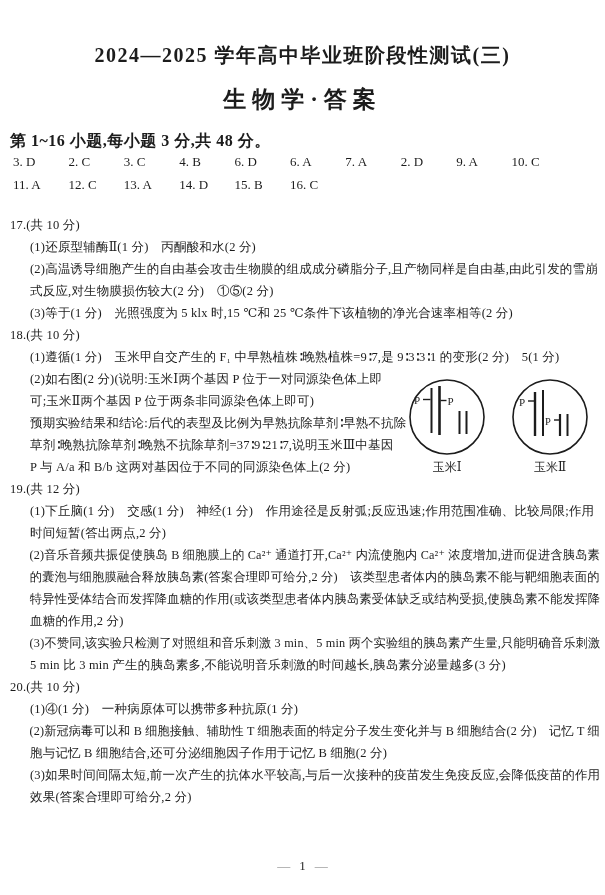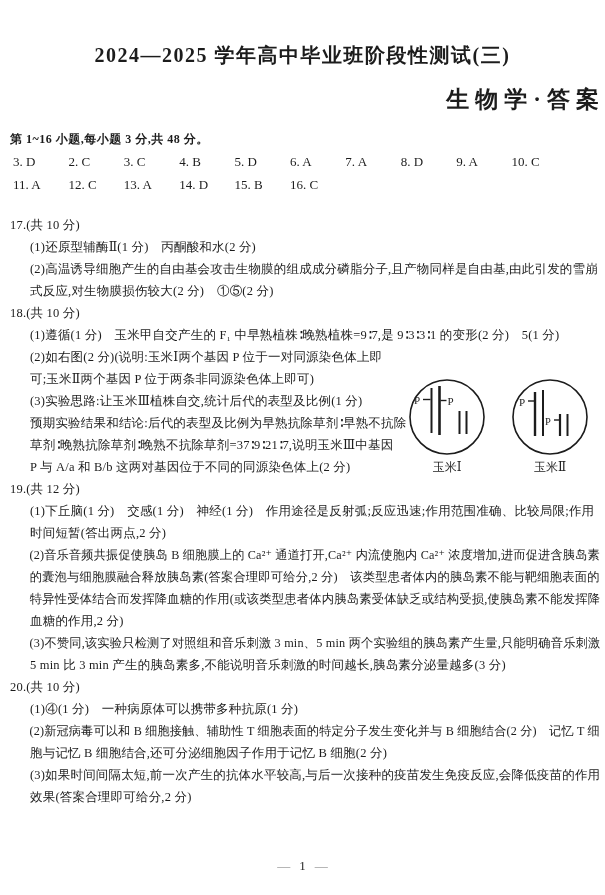--- a/index.html
+++ b/index.html
@@ -6,25 +6,25 @@
   .page{
     position:relative;width:605px;height:895px;background:#ffffff;
     font-family:"Liberation Serif","DejaVu Serif",serif;color:#1c1c1c;
     overflow:hidden;margin:0 auto;
   }
   .title{
     position:absolute;top:42px;left:0;width:100%;text-align:center;
     font-size:20px;font-weight:700;letter-spacing:1.5px;white-space:nowrap;
   }
   .subtitle{
-    position:absolute;top:84px;left:0;width:100%;text-align:right;
+    position:absolute;top:84px;left:0;width:100%;text-align:center;
     font-size:23px;font-weight:700;letter-spacing:6px;white-space:nowrap;
   }
   .mc-intro{
-    position:absolute;top:131px;left:10px;font-size:12px;font-weight:700;
+    position:absolute;top:131px;left:10px;font-size:16px;font-weight:700;
     letter-spacing:.5px;white-space:nowrap;
   }
   .mc-row{position:absolute;left:13px;font-size:13px;white-space:nowrap;}
   #mc-row-1{top:154px}
   #mc-row-2{top:177px}
   .mc-cell{display:inline-block;width:55.4px;}
   #body-lines{position:absolute;top:198px;left:10px;width:590px;margin-top:16px;}
   .line{
     height:22px;line-height:22px;font-size:12.5px;white-space:nowrap;
     letter-spacing:.2px;
@@ -40,33 +40,33 @@
 </style>
 </head>
 <body>
 
 <div class="page">
 
   <div class="title">2024—2025 学年高中毕业班阶段性测试(三)</div>
   <div class="subtitle">生物学·答案</div>
 
   <div class="mc-intro">第 1~16 小题,每小题 3 分,共 48 分。</div>
-  <div class="mc-row" id="mc-row-1"><span class="mc-cell">3. D</span><span class="mc-cell">2. C</span><span class="mc-cell">3. C</span><span class="mc-cell">4. B</span><span class="mc-cell">5. D</span><span class="mc-cell">6. A</span><span class="mc-cell">7. A</span><span class="mc-cell">8. D</span><span class="mc-cell">9. A</span><span class="mc-cell">10. C</span></div>
+  <div class="mc-row" id="mc-row-1"><span class="mc-cell">3. D</span><span class="mc-cell">2. C</span><span class="mc-cell">3. C</span><span class="mc-cell">4. B</span><span class="mc-cell">6. D</span><span class="mc-cell">6. A</span><span class="mc-cell">7. A</span><span class="mc-cell">2. D</span><span class="mc-cell">9. A</span><span class="mc-cell">10. C</span></div>
   <div class="mc-row" id="mc-row-2"><span class="mc-cell">11. A</span><span class="mc-cell">12. C</span><span class="mc-cell">13. A</span><span class="mc-cell">14. D</span><span class="mc-cell">15. B</span><span class="mc-cell">16. C</span></div>
 
   <div id="body-lines">
       <div class="line">17.(共 10 分)</div>
       <div class="line ind1">(1)还原型辅酶Ⅱ(1 分)　丙酮酸和水(2 分)</div>
       <div class="line ind1">(2)高温诱导细胞产生的自由基会攻击生物膜的组成成分磷脂分子,且产物同样是自由基,由此引发的雪崩</div>
       <div class="line ind1">式反应,对生物膜损伤较大(2 分)　①⑤(2 分)</div>
+      <div class="line ind1">(3)等于(1 分)　光照强度为 5 klx 时,15 ℃和 25 ℃条件下该植物的净光合速率相等(2 分)</div>
       <div class="line">18.(共 10 分)</div>
       <div class="line ind1">(1)遵循(1 分)　玉米甲自交产生的 F₁ 中早熟植株∶晚熟植株=9∶7,是 9∶3∶3∶1 的变形(2 分)　5(1 分)</div>
       <div class="line ind1">(2)如右图(2 分)(说明:玉米Ⅰ两个基因 P 位于一对同源染色体上即</div>
       <div class="line ind1">可;玉米Ⅱ两个基因 P 位于两条非同源染色体上即可)</div>
-      <div class="line ind1">(3)实验思路:让玉米Ⅲ植株自交,统计后代的表型及比例(1 分)</div>
       <div class="line ind1">预期实验结果和结论:后代的表型及比例为早熟抗除草剂∶早熟不抗除</div>
       <div class="line ind1">草剂∶晚熟抗除草剂∶晚熟不抗除草剂=37∶9∶21∶7,说明玉米Ⅲ中基因</div>
       <div class="line ind1">P 与 A/a 和 B/b 这两对基因位于不同的同源染色体上(2 分)</div>
       <div class="line">19.(共 12 分)</div>
       <div class="line ind1">(1)下丘脑(1 分)　交感(1 分)　神经(1 分)　作用途径是反射弧;反应迅速;作用范围准确、比较局限;作用</div>
       <div class="line ind1">时间短暂(答出两点,2 分)</div>
       <div class="line ind1" style="transform-origin: left center; transform: scaleX(0.973597);">(2)音乐音频共振促使胰岛 B 细胞膜上的 Ca²⁺ 通道打开,Ca²⁺ 内流使胞内 Ca²⁺ 浓度增加,进而促进含胰岛素</div>
       <div class="line ind1" style="transform-origin: left center; transform: scaleX(0.981697);">的囊泡与细胞膜融合释放胰岛素(答案合理即可给分,2 分)　该类型患者体内的胰岛素不能与靶细胞表面的</div>
       <div class="line ind1" style="transform-origin: left center; transform: scaleX(0.984975);">特异性受体结合而发挥降血糖的作用(或该类型患者体内胰岛素受体缺乏或结构受损,使胰岛素不能发挥降</div>
       <div class="line ind1">血糖的作用,2 分)</div>

